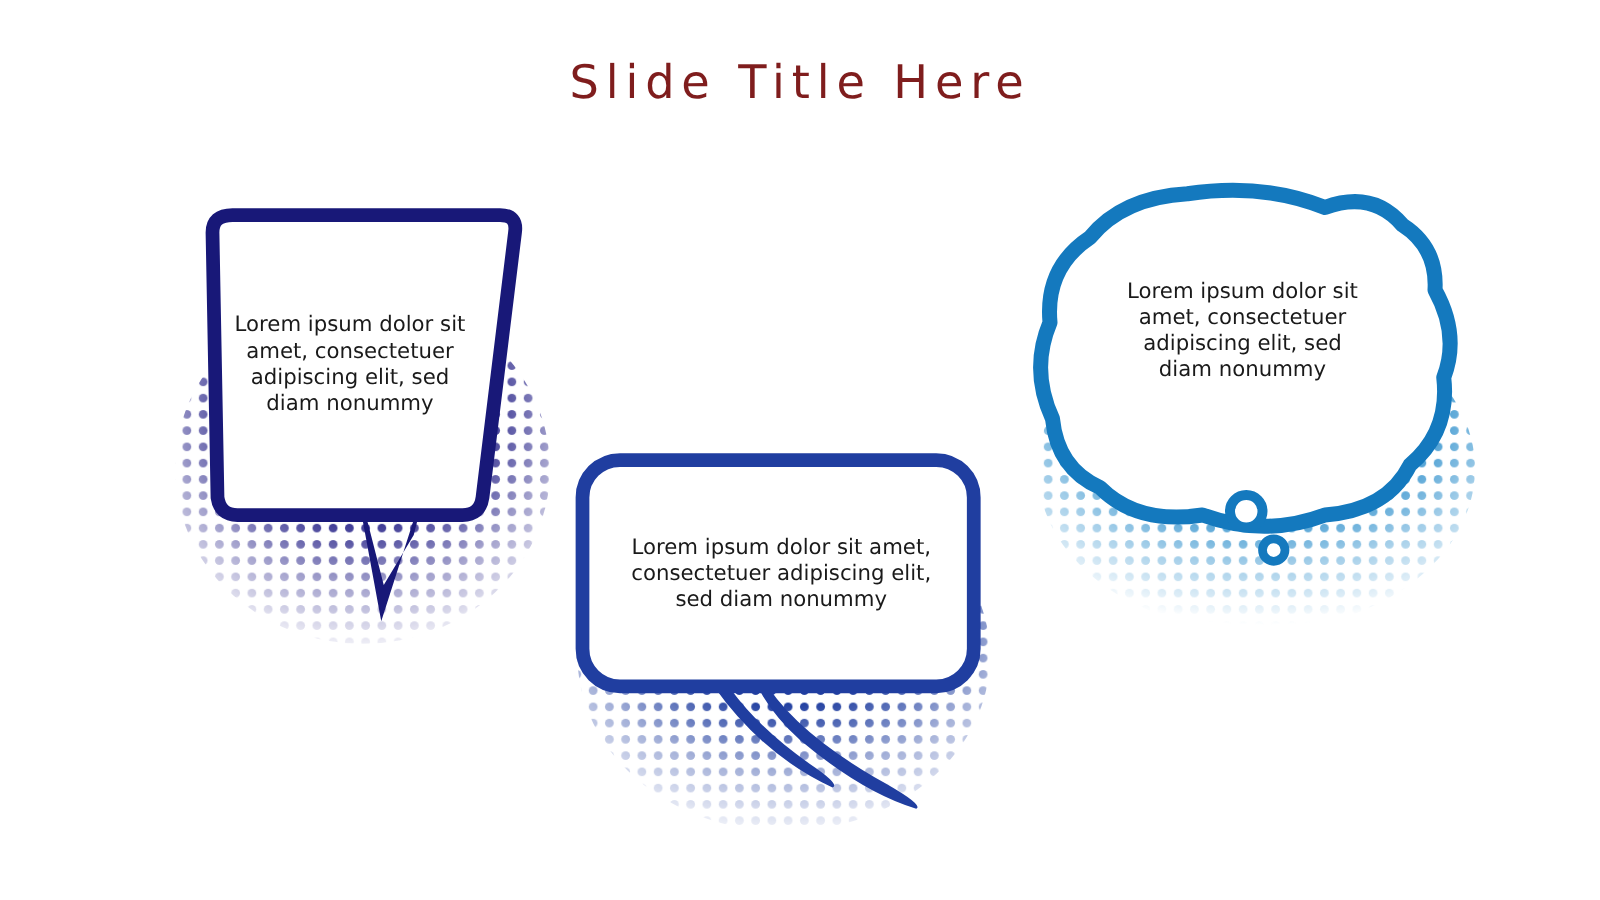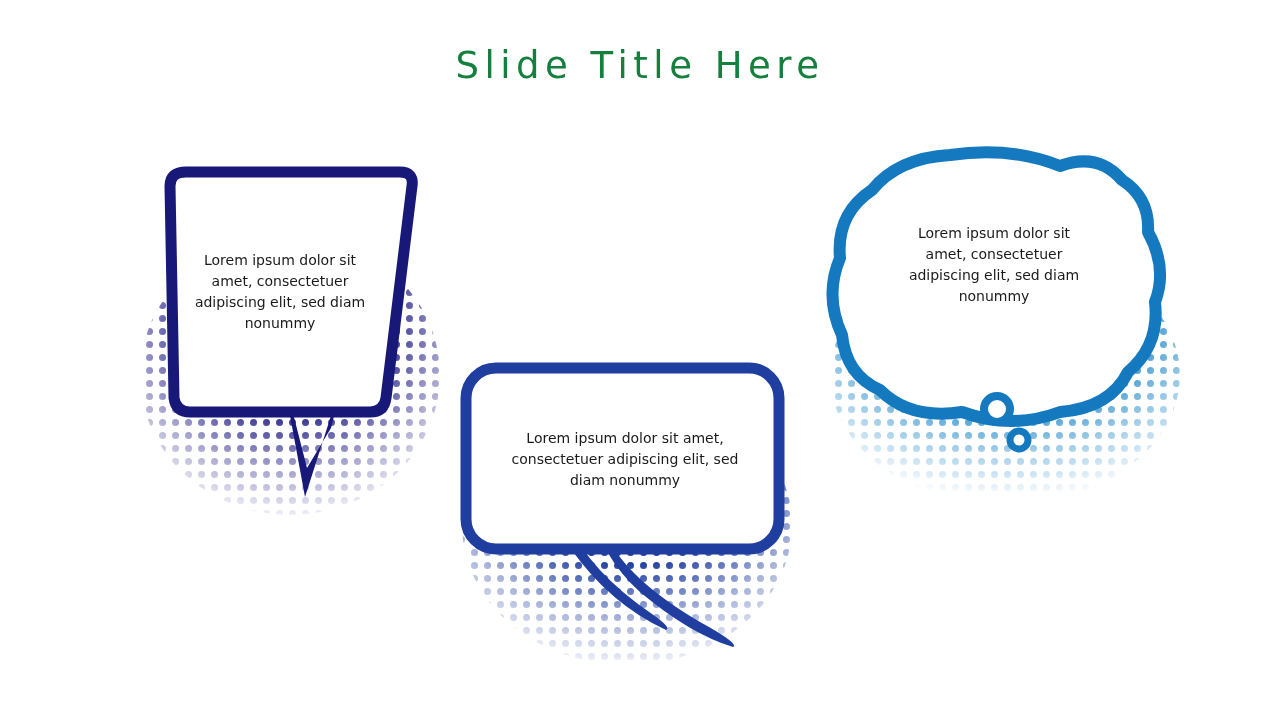--- a/index.html
+++ b/index.html
@@ -26,39 +26,39 @@
   #slide-title {
     position: absolute;
     left: 0;
     top: 44px;
     width: 1280px;
     text-align: center;
     font-family: "DejaVu Sans", "Liberation Sans", sans-serif;
     font-size: 37px;
     font-weight: 400;
     letter-spacing: 5.5px;
-    color: #15803d;
+    color: #7f1d1d;
     white-space: nowrap;
   }
 
   .bubble-stage {
     position: absolute;
     left: 0; top: 0;
     width: 1280px;
     height: 720px;
     pointer-events: none;
   }
   .bubble-stage svg { display: block; }
 
   .bubble-text {
     position: absolute;
     text-align: center;
     color: #1a1a1a;
     font-family: "DejaVu Sans", "Liberation Sans", sans-serif;
-    font-size: 14px;
+    font-size: 17px;
     line-height: 21px;
     font-weight: 400;
   }
 
   #bubble1-text {
     left: 186px;
     top: 250px;
     width: 188px;
   }
   #bubble2-text {

